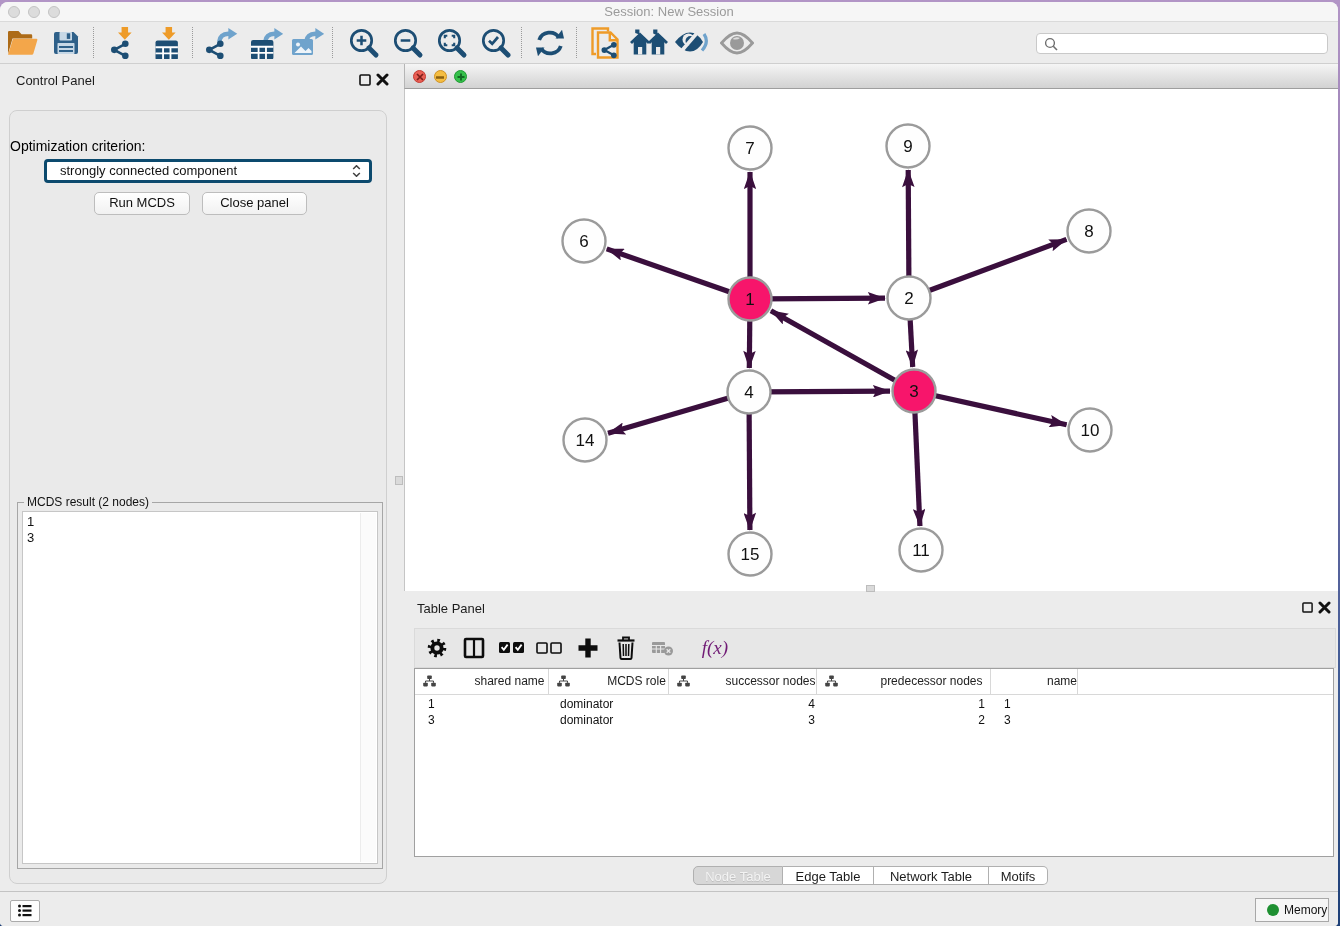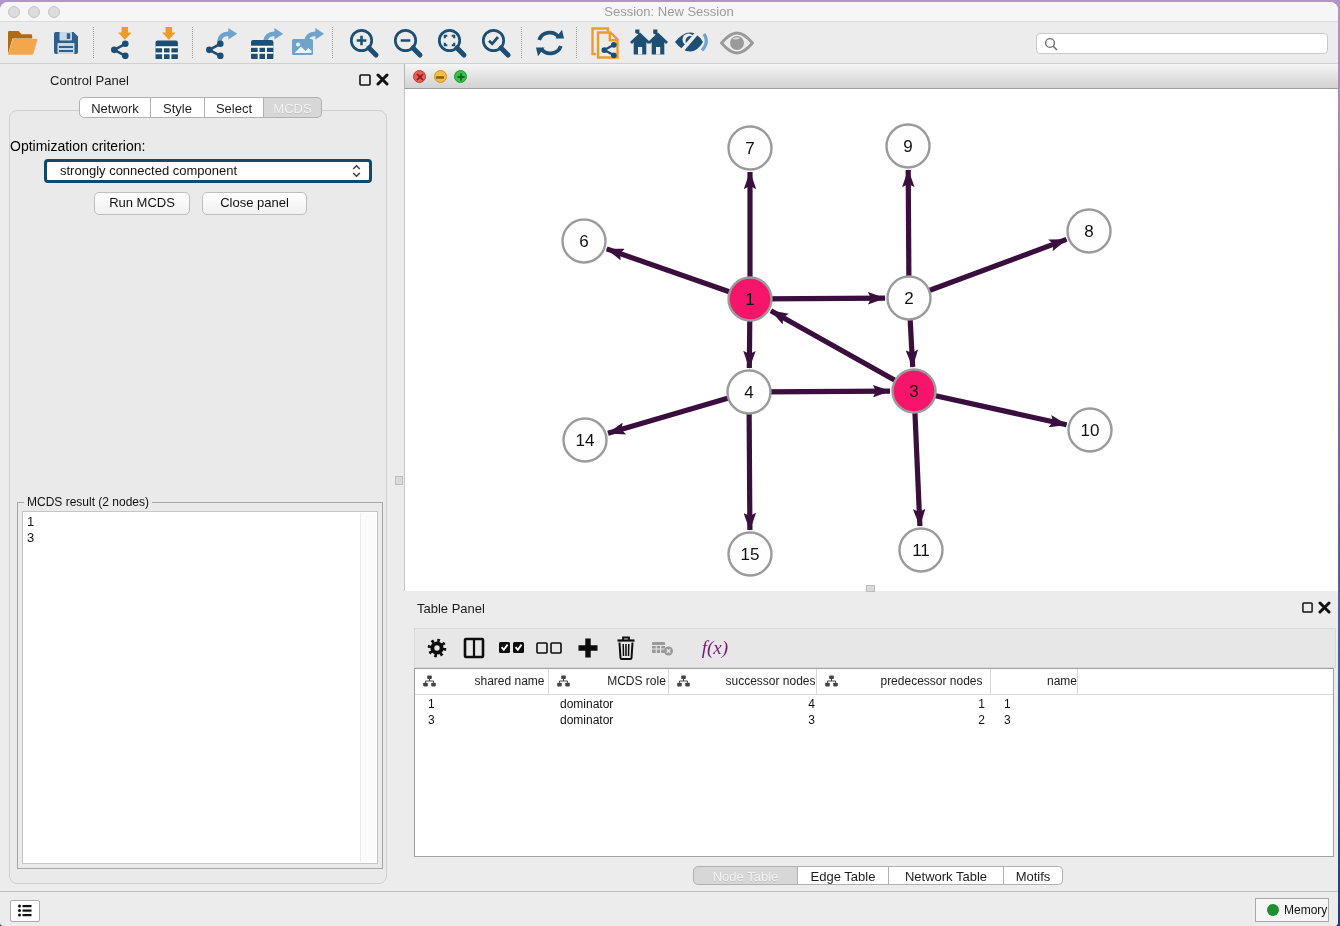--- a/index.html
+++ b/index.html
@@ -237,33 +237,27 @@
 </svg>
       </div>
 <div id="search">
         <svg style="position:absolute;left:7px;top:3px" width="14" height="14" viewBox="0 0 14 14">
 <circle cx="6" cy="6" r="4.4" fill="none" stroke="#6f6f6f" stroke-width="1.4"></circle>
 <path d="M9.3 9.3 L13 13" stroke="#6f6f6f" stroke-width="1.6"></path>
         </svg>
       </div>
     </div>
   <div id="cp">
-    <div class="phead abs" style="left:16px;top:9px;margin-left:34px;">Control Panel</div>
+    <div class="phead abs" style="left:16px;top:9px;">Control Panel</div>
     <svg class="abs" style="left:359px;top:10px" width="12" height="12" viewBox="0 0 12 12">
         <rect x="1" y="1" width="10" height="10" fill="none" stroke="#111" stroke-width="1.6" rx="1"></rect>
       </svg>
     <svg class="abs" style="left:376px;top:9px" width="13" height="13" viewBox="0 0 13 13">
         <path d="M2 2 L11 11 M11 2 L2 11" stroke="#111" stroke-width="3" stroke-linecap="round"></path>
       </svg>
-    <div class="tabrow" style="left:79px;top:33px;">
-      <div class="tab first" style="width:72px">Network</div>
-      <div class="tab" style="width:54px">Style</div>
-      <div class="tab" style="width:59px">Select</div>
-      <div class="tab last sel" style="width:58px">MCDS</div>
-    </div>
     <div id="cpbox">
       <div id="optlabel">Optimization criterion:</div>
       <div id="optsel">strongly connected component
         <svg class="abs" style="right:8px;top:3px" width="9" height="12" viewBox="0 0 9 12">
             <path d="M1.2 4 L4.5 0.8 L7.8 4" fill="none" stroke="#444" stroke-width="1.6"></path>
             <path d="M1.2 8 L4.5 11.2 L7.8 8" fill="none" stroke="#444" stroke-width="1.6"></path>
           </svg>
       </div>
       <div class="btn" style="left:84px;top:81px;width:94px;">Run MCDS</div>
       <div class="btn" style="left:192px;top:81px;width:103px;">Close panel</div>
@@ -481,21 +475,21 @@
         </div>
 <div class="trow" style="left:0;top:44px;width:100%">
           <span class="tcell" style="left:13px">3</span>
           <span class="tcell" style="left:145px">dominator</span>
           <span class="tcell" style="left:330px;width:70px;text-align:right">3</span>
           <span class="tcell" style="left:500px;width:70px;text-align:right">2</span>
           <span class="tcell" style="left:589px">3</span>
         </div>
       </div>
     <div id="bt-tabs">
-      <div class="btab first sel" style="width:105px">Node Table</div>
+      <div class="btab first sel" style="width:90px">Node Table</div>
       <div class="btab" style="width:91px">Edge Table</div>
       <div class="btab" style="width:115px">Network Table</div>
       <div class="btab last" style="width:59px">Motifs</div>
     </div>
   </div>
   <div id="status">
     <div id="listbtn">
       <svg style="margin:3px 0 0 7px" width="14" height="13" viewBox="0 0 14 13">
         <circle cx="1.5" cy="2" r="1.5" fill="#111"></circle>
           <circle cx="1.5" cy="6.5" r="1.5" fill="#111"></circle>

